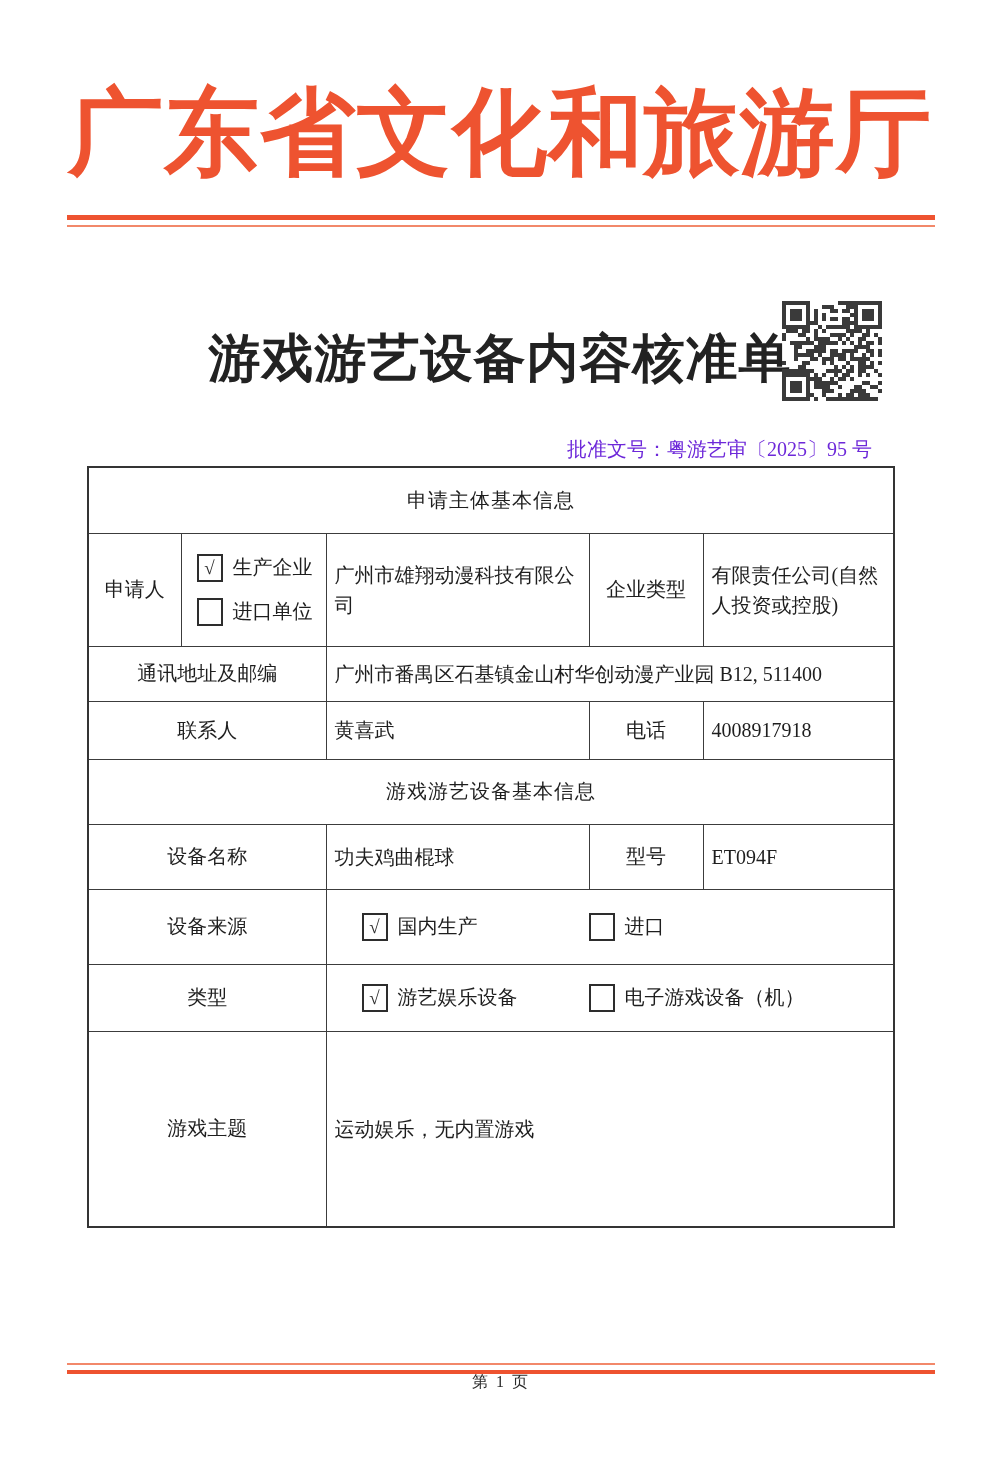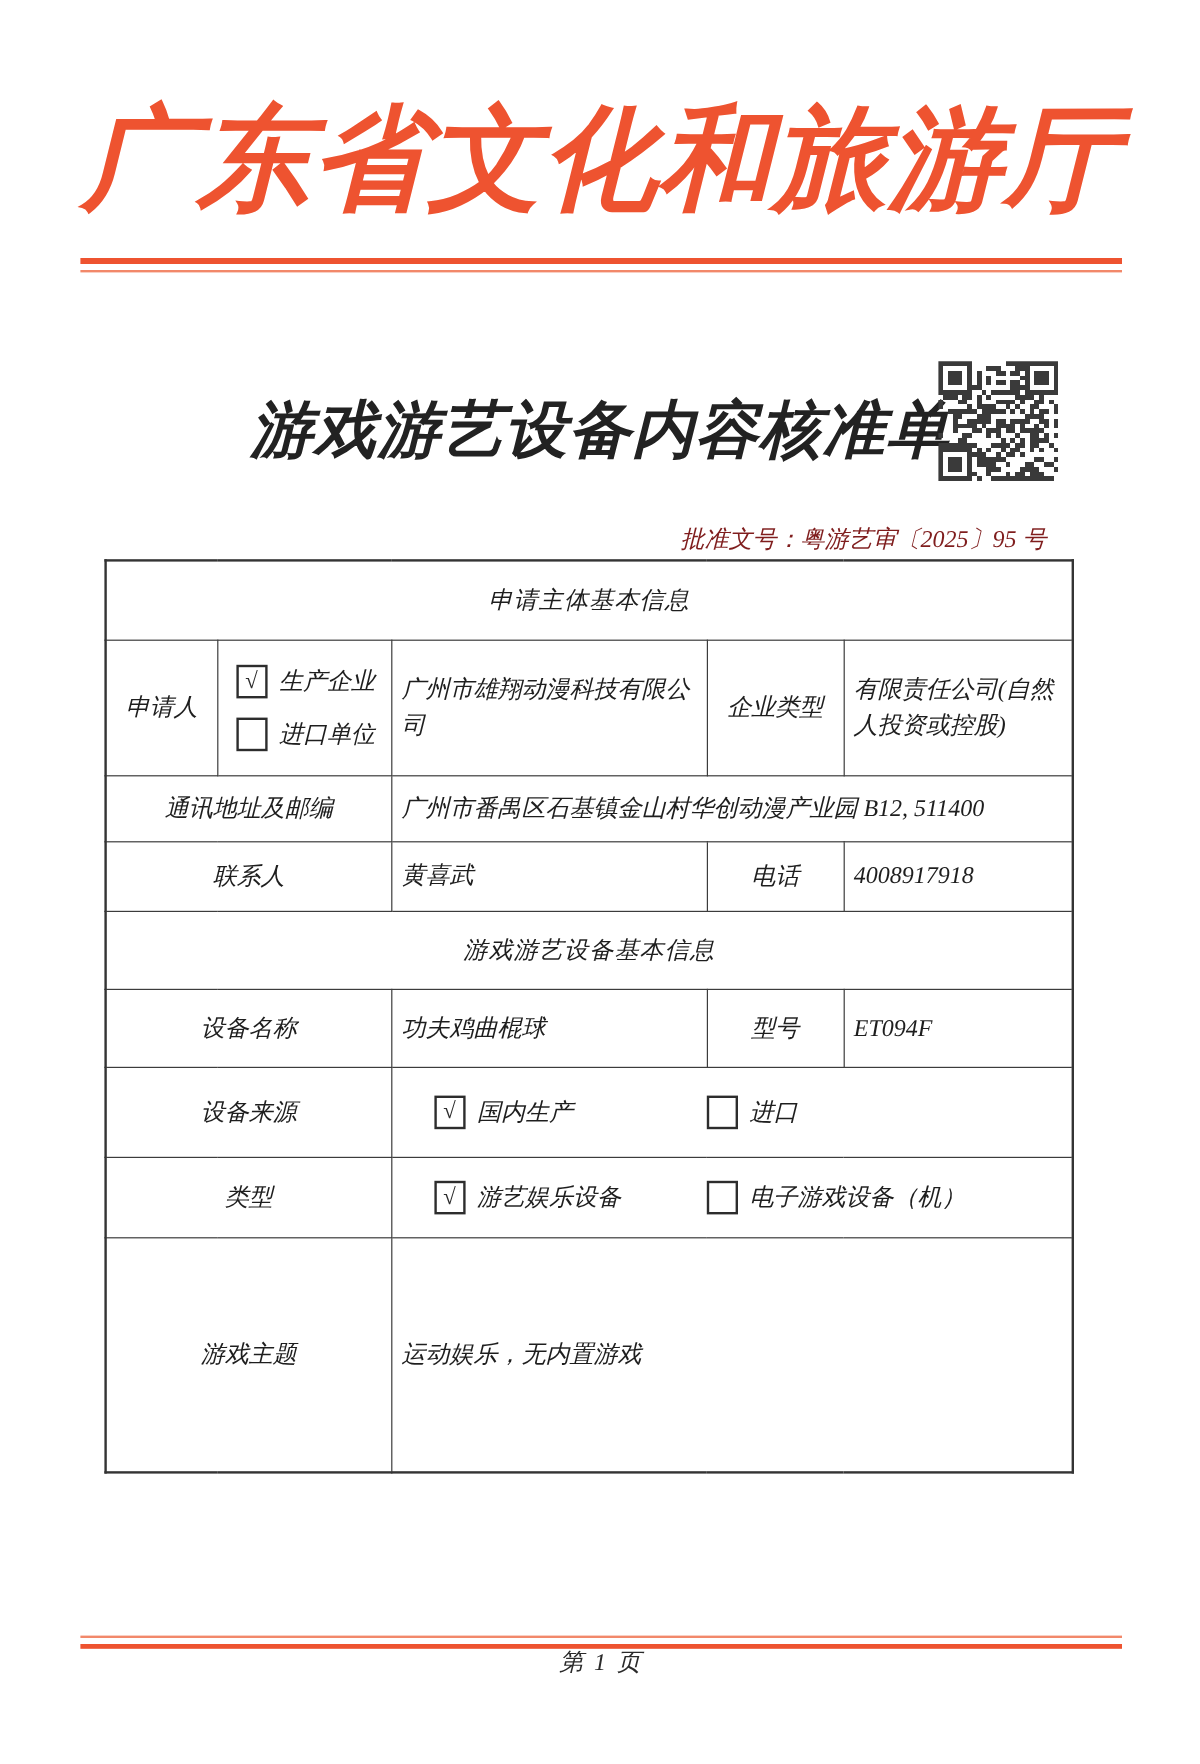--- a/index.html
+++ b/index.html
@@ -5,21 +5,20 @@
   * { margin: 0; padding: 0; box-sizing: border-box; }
   html, body { background: #ffffff; }
   body { font-family: "Liberation Serif", "DejaVu Serif", serif; color: #1e1e1e; }
   .page {
     position: relative;
     width: 1000px;
     height: 1468px;
     margin: 0 auto;
     background: #ffffff;
     overflow: hidden;
-    font-style: italic;
   }
 
   
   .masthead {
     position: absolute;
     top: 76px; left: 0; right: 0;
     text-align: center;
     font-size: 95px;
     font-weight: bold;
     line-height: 1.2;
@@ -45,21 +44,21 @@
   }
   .qr {
     position: absolute;
     top: 301px; left: 782px;
     width: 100px; height: 100px;
   }
   .approval-no {
     position: absolute;
     top: 436px; right: 128px;
     font-size: 20px;
-    color: #7f1d1d;
+    color: #6d28d9;
   }
 
   
   table.form {
     position: absolute;
     top: 466px; left: 87px;
     width: 806px;
     border-collapse: collapse;
     table-layout: fixed;
     border: 2px solid #343434;
@@ -104,21 +103,21 @@
   td.chk-line { position: relative; padding-left: 35px; }
   td.chk-line .pair-b { position: absolute; left: 262px; top: 50%; transform: translateY(-50%); }
 
   
   .footer { position: absolute; top: 1363px; left: 67px; width: 868px; }
   .footer .rule-thin { height: 2px; background: #f2886a; }
   .footer .rule-thick { height: 4px; margin-top: 5px; }
   .footer-page {
     margin-top: -2px;
     text-align: center;
-    font-size: 20px;
+    font-size: 16px;
     color: #2a2a2a;
     letter-spacing: 2px;
   }
 </style>
 </head>
 <body>
 
 <div class="page">
 
   <div class="masthead">广东省文化和旅游厅</div>

